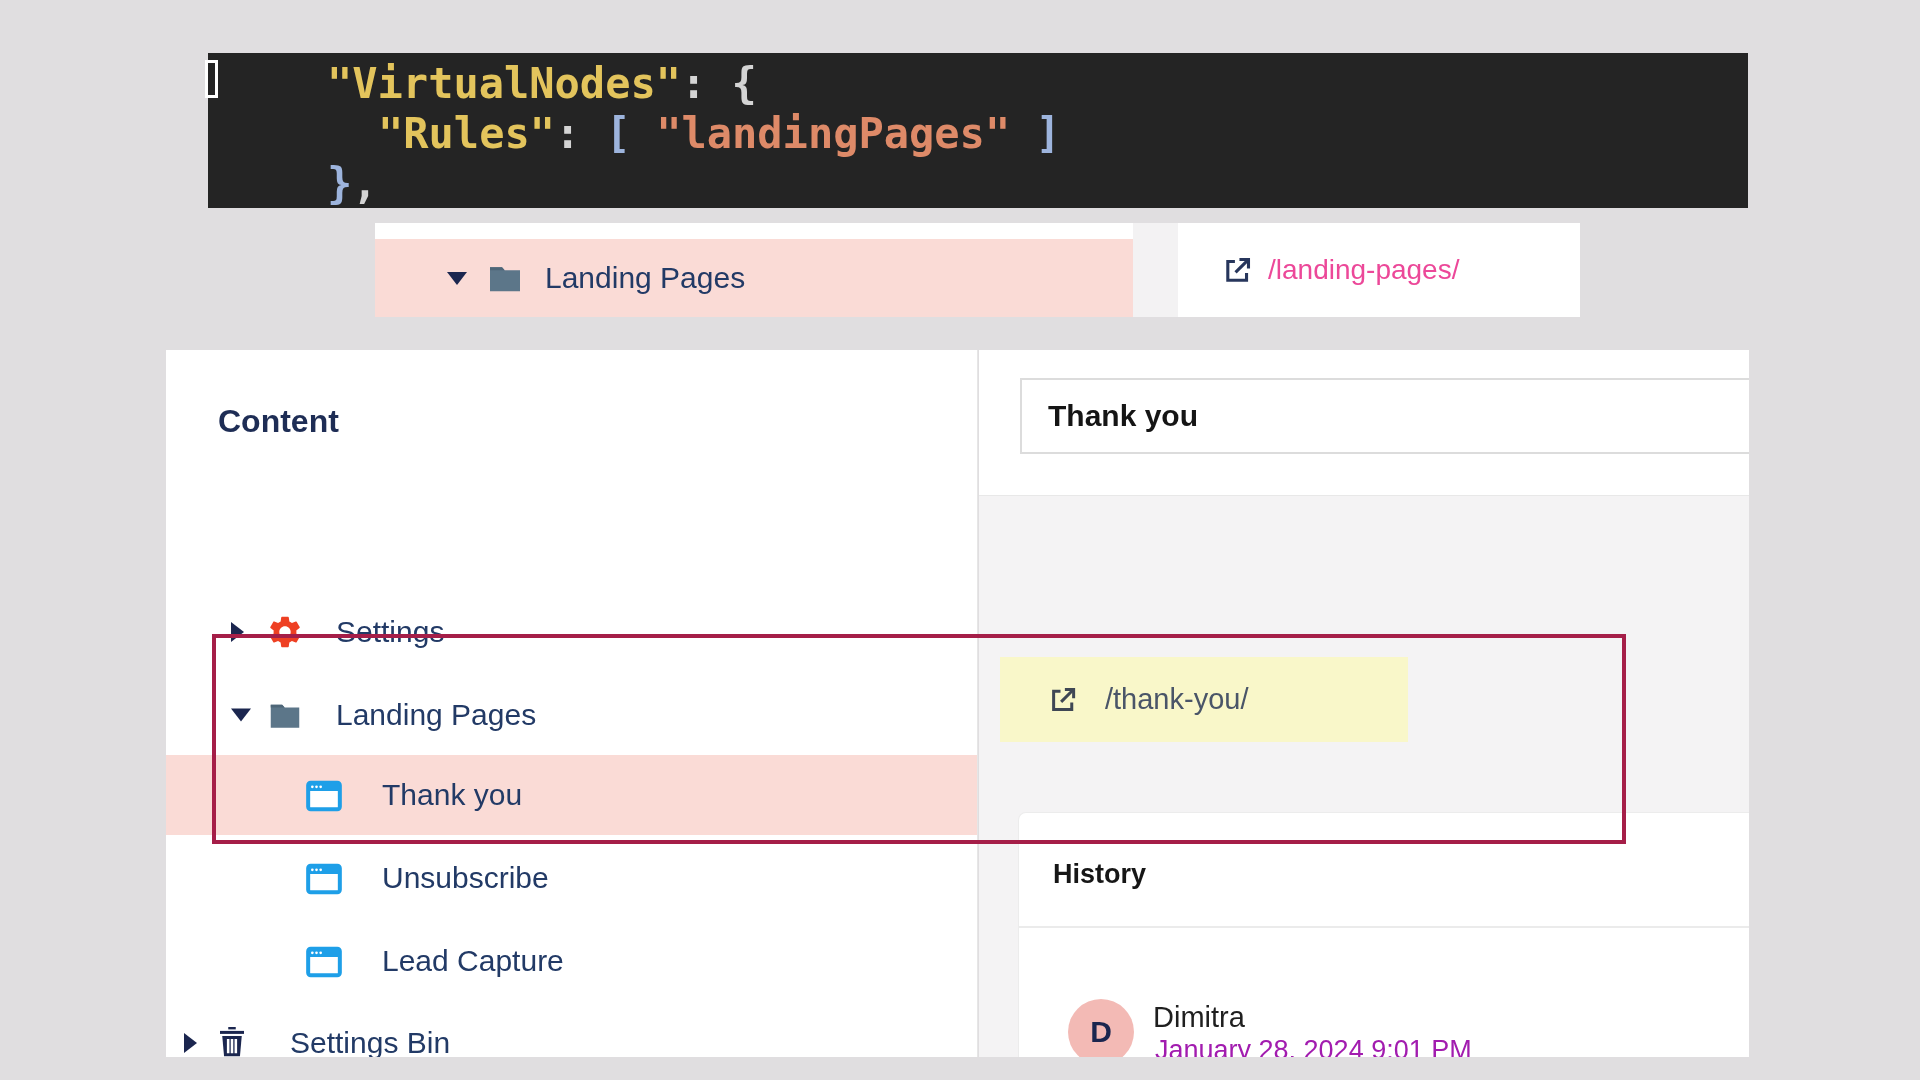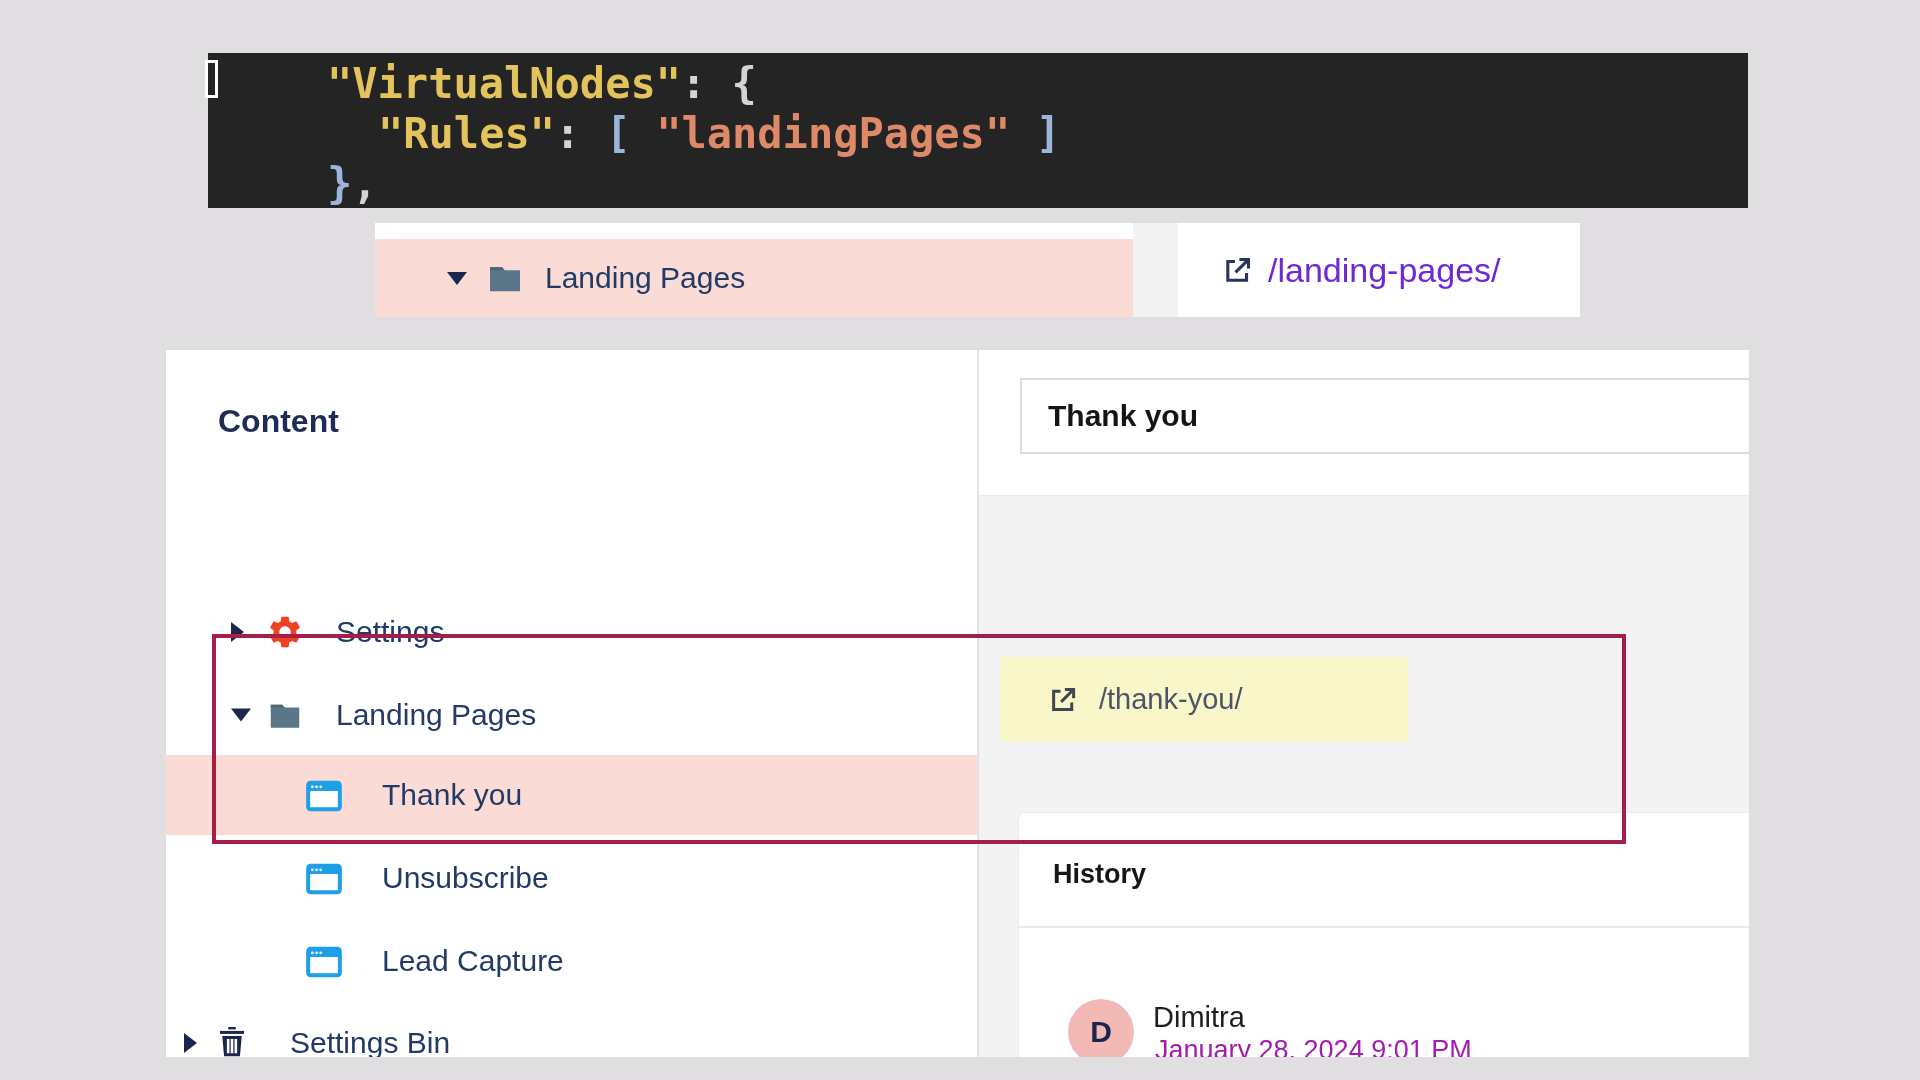--- a/index.html
+++ b/index.html
@@ -33,21 +33,21 @@
   .frag-white{left:375px;top:223px;width:758px;height:16px;background:#ffffff;z-index:2;}
   .frag-pink{
     left:375px;top:239px;width:758px;height:78px;background:#fadbd6;
     display:flex;align-items:center;z-index:2;
   }
   .frag-gap{left:1133px;top:223px;width:45px;height:94px;background:#f3f2f3;z-index:2;}
   .url-chip{
     left:1178px;top:223px;width:402px;height:94px;background:#ffffff;
     display:flex;align-items:center;padding-left:44px;gap:15px;z-index:2;
   }
-  .url-chip .lbl{font-size:34px;color:#6d28d9;}
+  .url-chip .lbl{font-size:28px;color:#ec4899;}
 
   
   .sidebar{
     left:166px;top:350px;width:812px;height:707px;background:#ffffff;
     border-right:1px solid #e6e6e6;overflow:hidden;z-index:2;
   }
   .sidebar-title{left:52px;top:53px;font-size:32px;font-weight:bold;color:#1e2d55;}
   .tree-row{left:0;width:100%;height:80px;}
   .tree-row .caret{position:absolute;top:50%;transform:translateY(-50%);}
   .tree-row .ico{position:absolute;top:50%;transform:translateY(-50%);width:38px;height:38px;}
@@ -81,21 +81,21 @@
   }
   .card .card-title{
     position:absolute;left:34px;font-size:27px;font-weight:bold;color:#161616;
   }
   .card .card-divider{position:absolute;left:0;right:0;height:0;border-top:2px solid #ebebeb;}
   .links-card{top:191px;height:229px;}
   .history-card{top:462px;height:260px;}
 
   .yellow-highlight{
     left:1000px;top:657px;width:408px;height:85px;background:#f9f7c9;
-    display:flex;align-items:center;padding-left:48px;gap:21px;z-index:8;
+    display:flex;align-items:center;padding-left:48px;gap:27px;z-index:8;
   }
   .yellow-highlight .lbl{font-size:29px;color:#4a5568;}
 
   .hist-entry-avatar{
     position:absolute;left:49px;top:186px;width:66px;height:66px;border-radius:50%;
     background:#f3bab5;display:flex;align-items:center;justify-content:center;
     font-size:30px;font-weight:bold;color:#1b264f;
   }
   .hist-entry-name{position:absolute;left:134px;top:188px;font-size:29px;color:#1f1f1f;}
   .hist-entry-date{position:absolute;left:136px;top:222px;font-size:27px;color:#a21caf;white-space:nowrap;}

